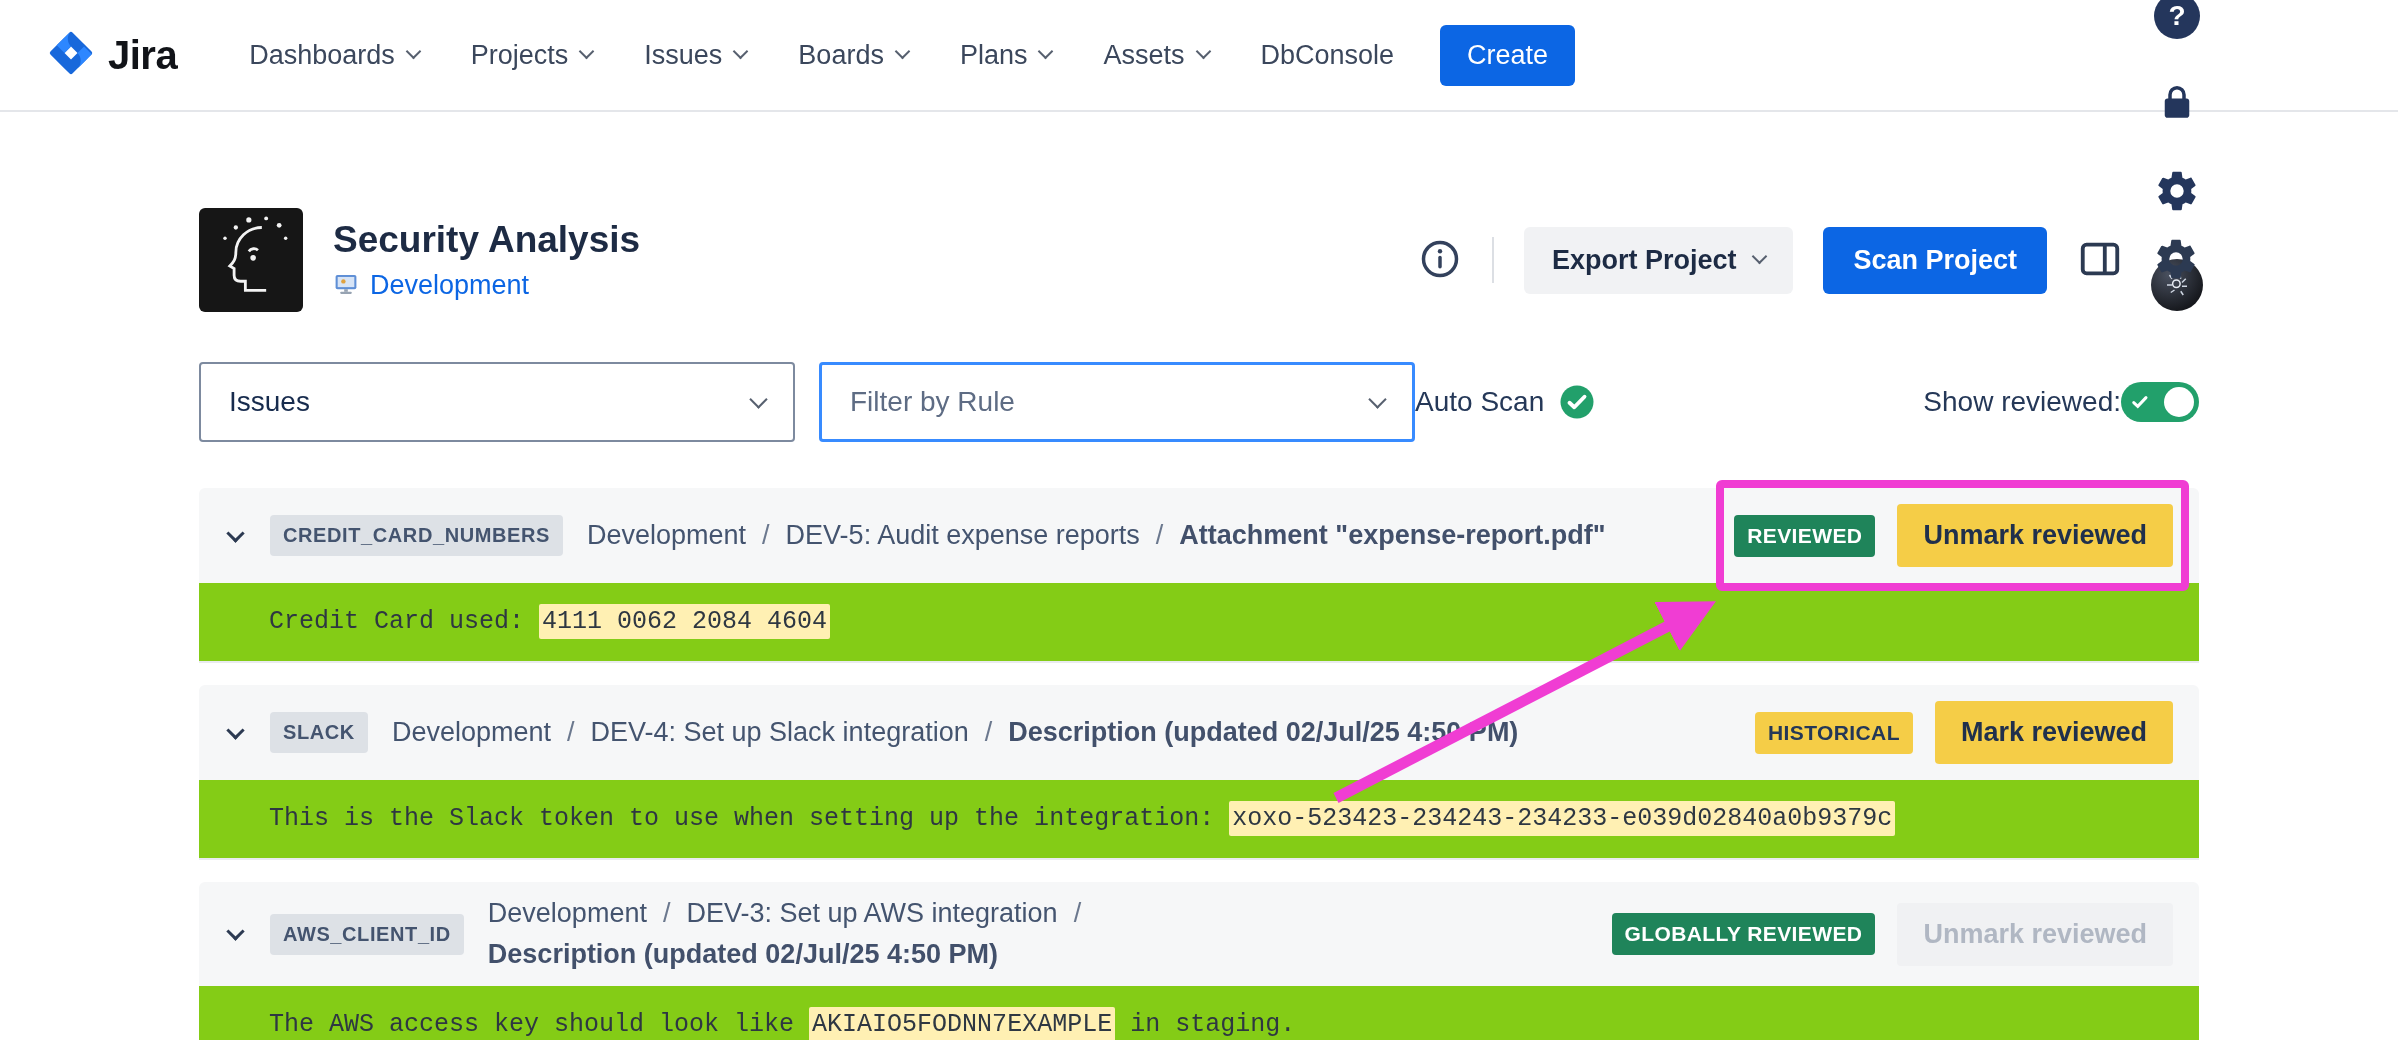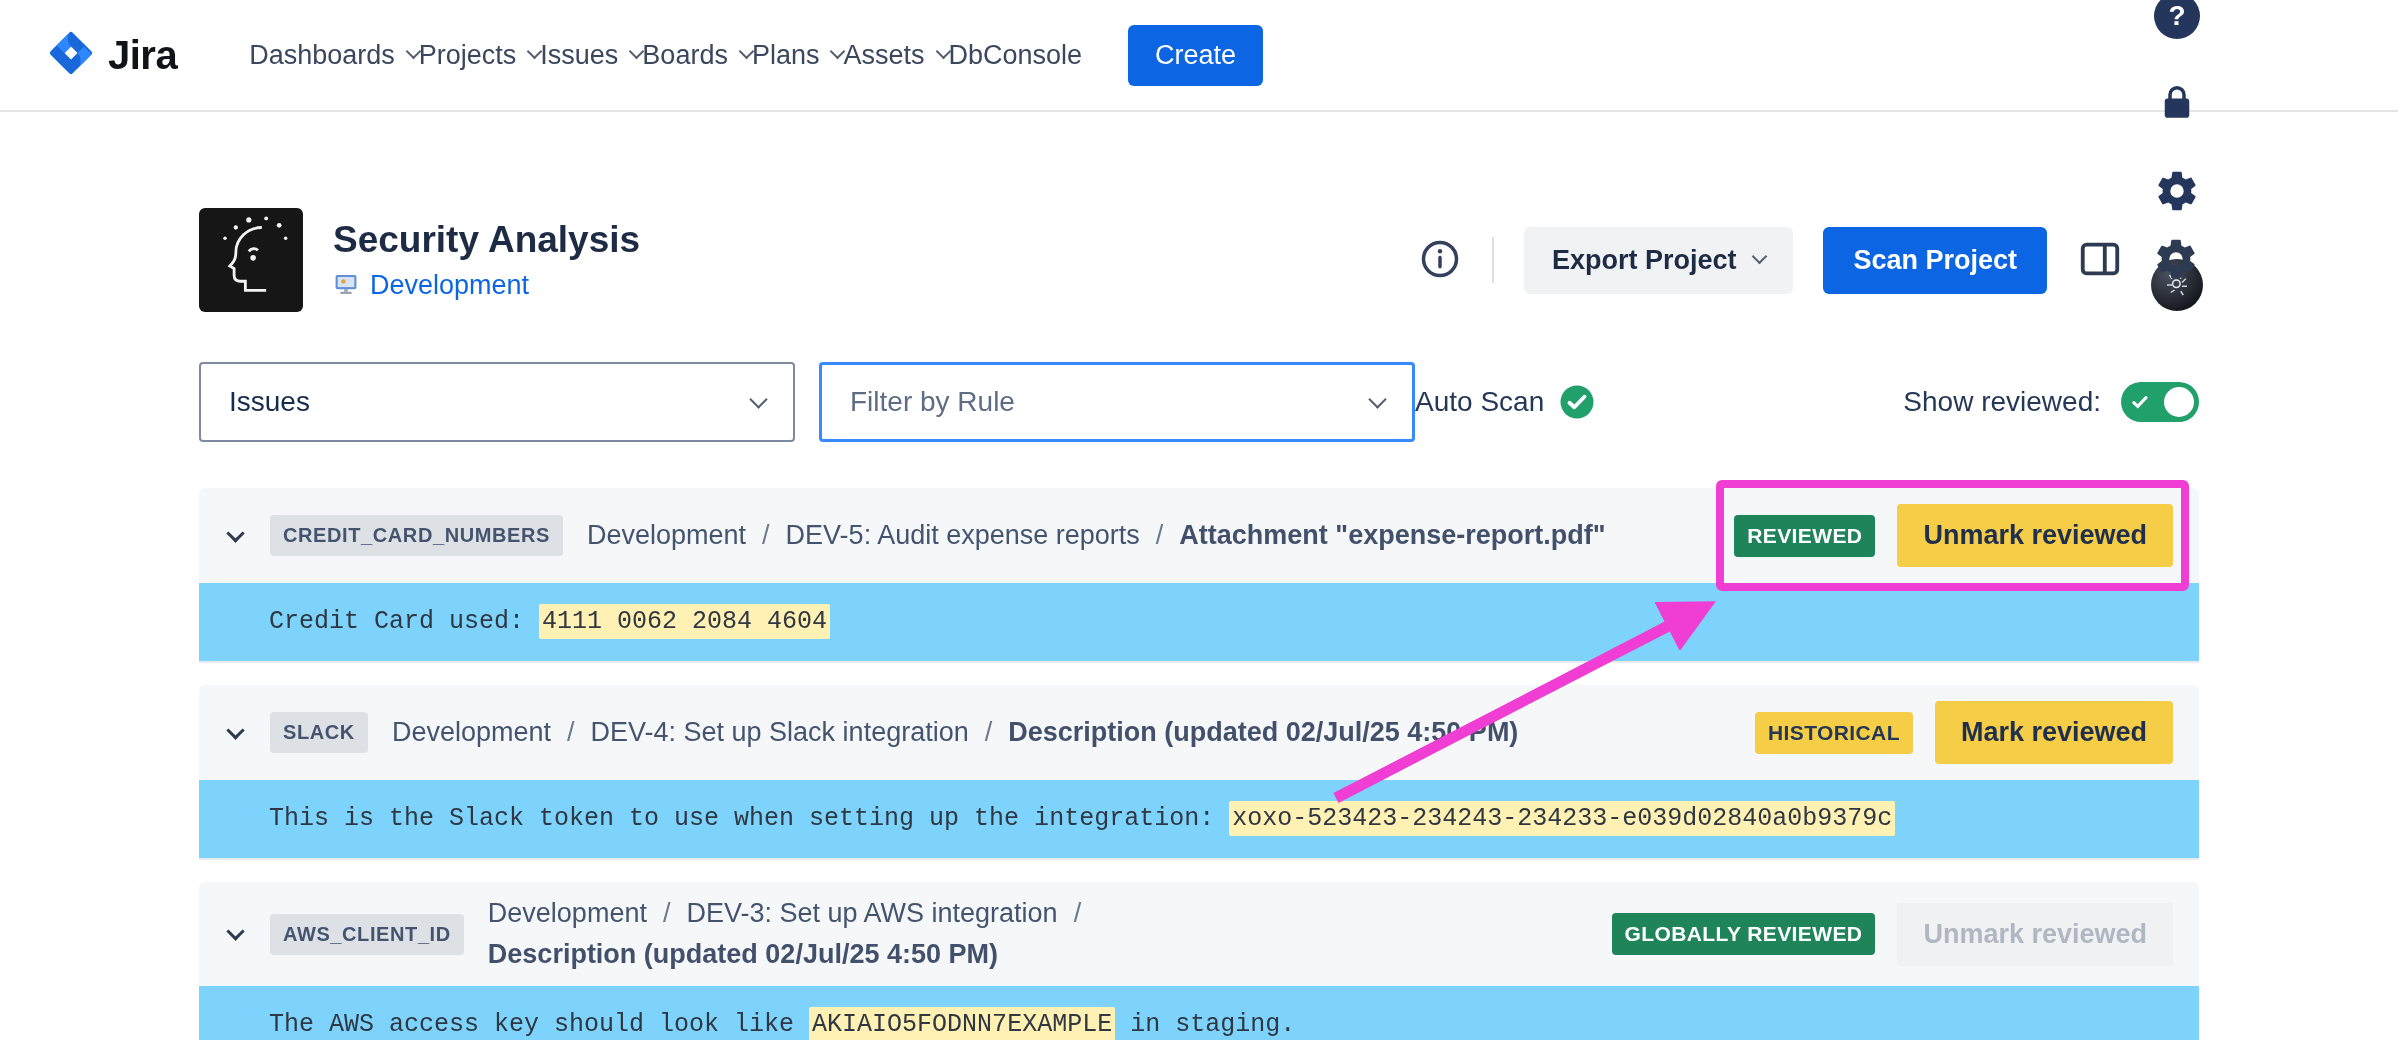--- a/index.html
+++ b/index.html
@@ -16,21 +16,21 @@
   .navbar {
     height: 112px;
     display: flex;
     align-items: center;
     padding: 0 52px 0 48px;
     border-bottom: 2px solid #e4e6ea;
     background: #fff;
   }
   .brand { display: flex; align-items: center; gap: 14px; margin-right: 72px; text-decoration: none; }
   .brand-text { font-size: 40px; font-weight: 600; color: #111318; letter-spacing: -0.5px; }
-  .nav-items { display: flex; }
+  .nav-items { display: flex; gap: 52px; }
   .nav-item {
     display: flex; align-items: center; gap: 13px;
     font-size: 27px; color: #3b475c; text-decoration: none; background: none; border: none;
   }
   .chev {
     width: 11px; height: 11px;
     border-right: 2.6px solid #57606f; border-bottom: 2.6px solid #57606f;
     transform: rotate(45deg); margin-top: -7px; display: inline-block;
   }
   .create-btn {
@@ -84,21 +84,21 @@
   .filters { margin-top: 50px; display: flex; align-items: center; }
   .select {
     width: 596px; height: 80px;
     border: 2.5px solid #7d8a9f; border-radius: 4px; background: #fff;
     display: flex; align-items: center; justify-content: space-between;
     padding: 0 28px; font-size: 28px; color: #172b4d;
   }
   .select .chev { width: 13px; height: 13px; margin-top: -5px; }
   .select.blue { border: 3.5px solid #388bff; margin-left: 24px; color: #5e6c84; }
   .autoscan { display: flex; align-items: center; gap: 15px; font-size: 28px; color: #253858; }
-  .show-reviewed { margin-left: auto; display: flex; align-items: center; gap: 20px; font-size: 28px; color: #253858; }
+  .show-reviewed { margin-left: auto; display: flex; align-items: center; font-size: 28px; color: #253858; }
   .toggle { width: 78px; height: 40px; border-radius: 22px; background: #22a06b; position: relative; border: none; }
   .toggle .knob { position: absolute; right: 5px; top: 5px; width: 30px; height: 30px; border-radius: 50%; background: #fff; }
   .toggle svg { position: absolute; left: 9px; top: 10px; }
 
   
   .findings { margin-top: 46px; }
   .finding + .finding { margin-top: 22px; }
   .f-header {
     background: #f6f7f8; border-radius: 6px 6px 0 0;
     display: flex; align-items: center; gap: 24px;
@@ -132,21 +132,21 @@
   .lozenge.yellow { background: #f5cd47; color: #243757; }
   .btn-warning {
     background: #f5cd47; color: #20304c; border: none; border-radius: 4px;
     font-size: 27px; font-weight: 600; padding: 16px 26px; white-space: nowrap;
   }
   .btn-disabled {
     background: #f0f1f3; color: #b0b7c3; border: none; border-radius: 4px;
     font-size: 27px; font-weight: 600; padding: 16px 26px; white-space: nowrap; cursor: default;
   }
   .f-content {
-    background: #7dd3fc; border-bottom: 2px solid #e9ebef;
+    background: #84cc16; border-bottom: 2px solid #e9ebef;
     padding: 22px 44px 22px 70px;
     font-family: "Liberation Mono", "DejaVu Sans Mono", monospace;
     font-size: 25px; color: #2e3742; line-height: 34px;
   }
   .secret { background: #fff0b3; padding: 3px 3px; border-radius: 2px; }
 
   
   .ann-box {
     position: absolute; left: -18px; right: -16px; top: -24px; bottom: -24px;
     border: 8px solid #f03dd3; border-radius: 6px; pointer-events: none; z-index: 40;

